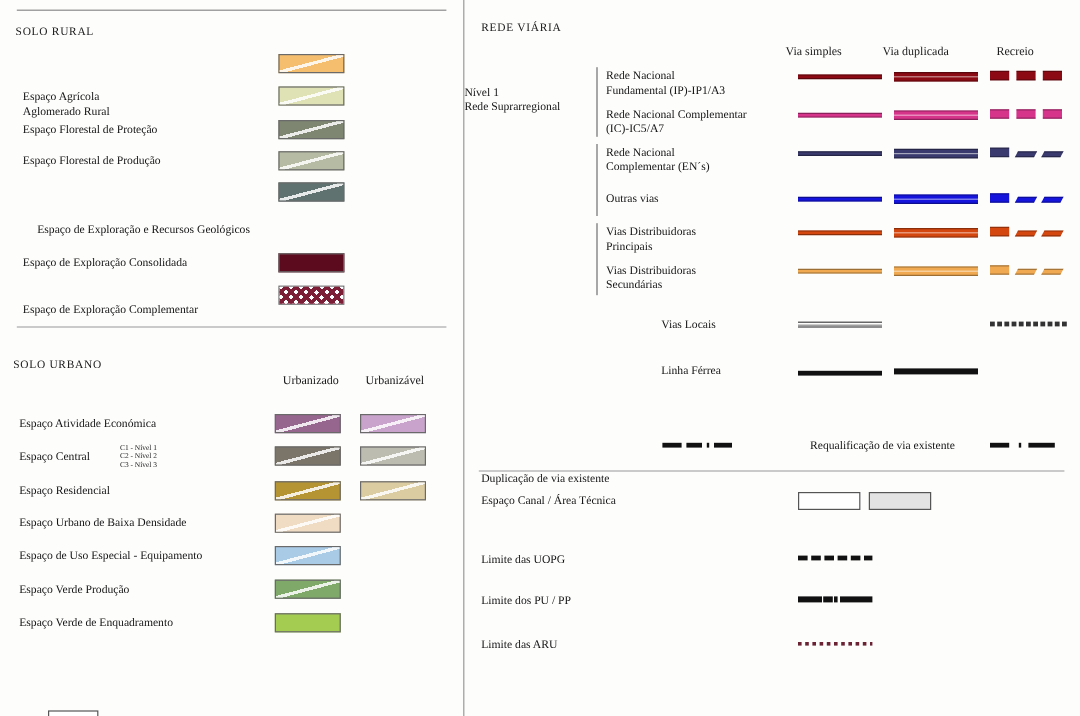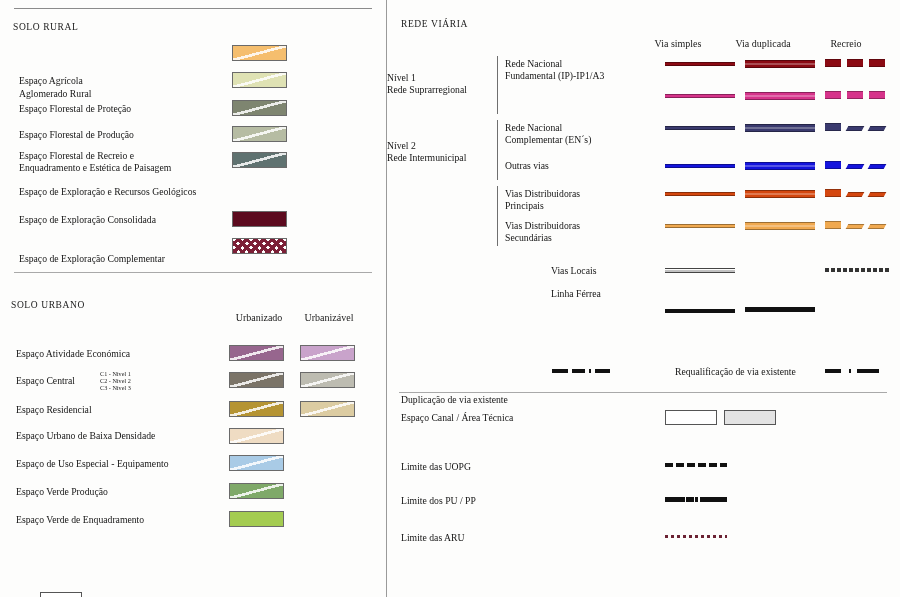--- a/index.html
+++ b/index.html
@@ -122,25 +122,23 @@
 
     <div class="row-label" style="left:19px; top:75px;">Espaço Agrícola</div>
     <div class="sw hatch" id="rsw1" style="left: 232px; top: 72px; background: rgb(223, 226, 180);"></div>
 
     <div class="row-label" style="left:19px; top:103px;">Espaço Florestal de Proteção</div>
     <div class="sw hatch" id="rsw2" style="left: 232px; top: 100px; background: rgb(126, 133, 112);"></div>
 
     <div class="row-label" style="left:19px; top:129px;">Espaço Florestal de Produção</div>
     <div class="sw hatch" id="rsw3" style="left: 232px; top: 126px; background: rgb(182, 188, 163);"></div>
 
-    <div class="row-label" style="left:19px; top:150px;">Espaço Florestal de Recreio e
-Enquadramento e Estética de Paisagem</div>
     <div class="sw hatch" id="rsw4" style="left: 232px; top: 152px; background: rgb(95, 114, 112);"></div>
 
-    <div class="row-label" style="left:19px; top:186px;">Espaço de Exploração e Recursos Geológicos</div>
+    <div class="row-label" style="left:31px; top:186px;">Espaço de Exploração e Recursos Geológicos</div>
 
     <div class="row-label" style="left:19px; top:214px;">Espaço de Exploração Consolidada</div>
     <div class="sw" id="rsw6" style="left: 232px; top: 211px; background: rgb(92, 10, 30);"></div>
 
     <div class="row-label" style="left:19px; top:241px;margin-top:12px;">Espaço de Exploração Complementar</div>
     <div class="sw dots" id="rsw7" style="left: 232px; top: 238px; background: rgb(255, 255, 255);"></div>
 
     <div class="hrule thin" style="left:14px; top:272px; width:358px;"></div>
     <div class="section-title" style="left:11px; top:300px;">SOLO URBANO</div>
 
@@ -183,23 +181,24 @@
     <div class="section-title" style="left:14px; top:19px;">REDE VIÁRIA</div>
 
     <div class="col-head" style="left:246px; top:38px; width:90px;">Via simples</div>
     <div class="col-head" style="left:327px; top:38px; width:98px;">Via duplicada</div>
     <div class="col-head" style="left:415px; top:38px; width:88px;">Recreio</div>
 
     <div class="grp-bar" style="left:110px; top:56px; height:58px;"></div>
     <div class="grp-label" style="left:0px;   top:72px; width:105px;"><span>Nível 1</span><br><span>Rede Suprarregional</span></div>
     <div class="row-label" style="left:118px; top:58px;">Rede Nacional
 Fundamental (IP)-IP1/A3</div>
+    <div class="row-label" style="left:118px; top:90px;">Rede Nacional Complementar
+(IC)-IC5/A7</div>
 
     <div class="grp-bar" style="left:110px; top:120px; height:60px;"></div>
-    <div class="grp-label" style="left:0px;   top:140px; width:105px;"><span>Nível 2</span><br><span>Rede Intermunicipal</span></div>
     <div class="row-label" style="left:118px; top:122px;">Rede Nacional
 Complementar (EN´s)</div>
     <div class="row-label" style="left:118px; top:160px;">Outras vias</div>
 
     <div class="grp-bar" style="left:110px; top:186px; height:60px;"></div>
     <div class="row-label" style="left:118px; top:188px;">Vias Distribuidoras
 Principais</div>
     <div class="row-label" style="left:118px; top:220px;">Vias Distribuidoras
 Secundárias</div>
 
@@ -257,21 +256,21 @@
         <div style="position: absolute; left: 18px; top: 0px; width: 4px; height: 4px; background: rgb(51, 51, 51);"></div>
         <div style="position: absolute; left: 24px; top: 0px; width: 4px; height: 4px; background: rgb(51, 51, 51);"></div>
         <div style="position: absolute; left: 30px; top: 0px; width: 4px; height: 4px; background: rgb(51, 51, 51);"></div>
         <div style="position: absolute; left: 36px; top: 0px; width: 4px; height: 4px; background: rgb(51, 51, 51);"></div>
         <div style="position: absolute; left: 42px; top: 0px; width: 4px; height: 4px; background: rgb(51, 51, 51);"></div>
         <div style="position: absolute; left: 48px; top: 0px; width: 4px; height: 4px; background: rgb(51, 51, 51);"></div>
         <div style="position: absolute; left: 54px; top: 0px; width: 4px; height: 4px; background: rgb(51, 51, 51);"></div>
         <div style="position: absolute; left: 60px; top: 0px; width: 4px; height: 4px; background: rgb(51, 51, 51);"></div>
       </div>
 
-    <div class="row-label" style="left:164px; top:288px;">Linha Férrea</div>
+    <div class="row-label" style="left:164px; top:304px;">Linha Férrea</div>
     <div class="rail-a" style="left:278px; top:309px; width:70px;"></div>
     <div class="rail-b" style="left:358px; top:307px; width:70px;"></div>
 
     <div class="row-label" style="left:14px; top:366px;margin-top:28px;">Duplicação de via existente</div>
     <div id="dup-sample" style="position:absolute; left:165px; top:369px; width:58px; height:5px;">
         <div style="position: absolute; left: 0px; top: 0px; width: 16px; height: 4px; background: rgb(17, 17, 17);"></div>
         <div style="position: absolute; left: 20px; top: 0px; width: 13px; height: 4px; background: rgb(17, 17, 17);"></div>
         <div style="position: absolute; left: 37px; top: 0px; width: 2px; height: 4px; background: rgb(17, 17, 17);"></div>
         <div style="position: absolute; left: 43px; top: 0px; width: 15px; height: 4px; background: rgb(17, 17, 17);"></div>
       </div>

